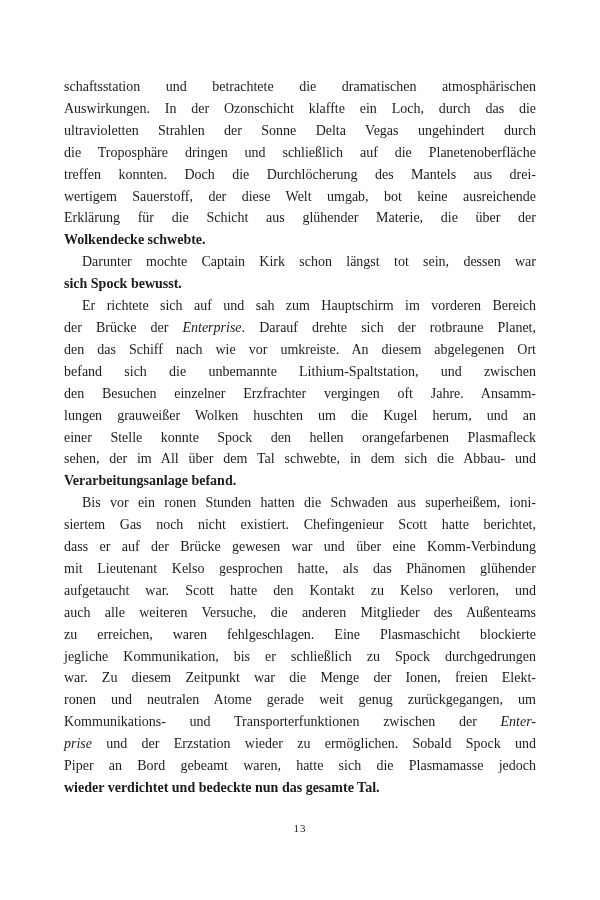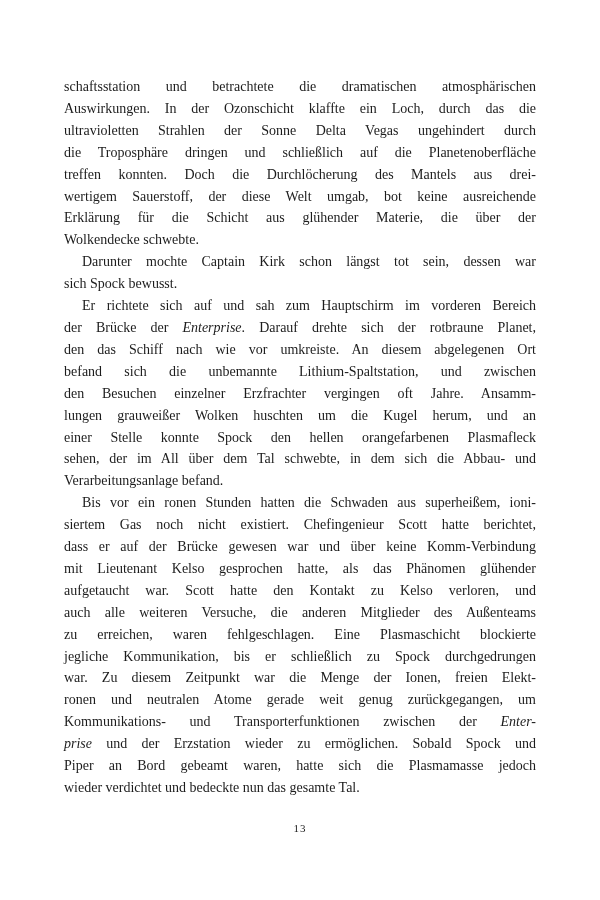--- a/index.html
+++ b/index.html
@@ -26,20 +26,21 @@
     text-rendering: optimizeLegibility;
   }
   .para { margin: 0; padding: 0; }
   .line {
     text-align: justify;
     text-align-last: justify;
     white-space: normal;
   }
   .line.last {
     text-align-last: left;
+    font-weight: bold;
   }
   .line.indent {
     text-indent: 18px;
   }
   .line em {
     font-style: italic;
   }
   .folio {
     position: absolute;
     left: 0;
@@ -78,21 +79,21 @@
         <div class="line"><span>befand sich die unbemannte Lithium-Spaltstation, und zwischen</span></div>
         <div class="line"><span>den Besuchen einzelner Erzfrachter vergingen oft Jahre. Ansamm-</span></div>
         <div class="line"><span>lungen grauweißer Wolken huschten um die Kugel herum, und an</span></div>
         <div class="line"><span>einer Stelle konnte Spock den hellen orangefarbenen Plasmafleck</span></div>
         <div class="line"><span>sehen, der im All über dem Tal schwebte, in dem sich die Abbau- und</span></div>
         <div class="line last"><span>Verarbeitungsanlage befand.</span></div>
       </div>
       <div class="para">
         <div class="line indent"><span>Bis vor ein ronen Stunden hatten die Schwaden aus superheißem, ioni-</span></div>
         <div class="line"><span>siertem Gas noch nicht existiert. Chefingenieur Scott hatte berichtet,</span></div>
-        <div class="line"><span>dass er auf der Brücke gewesen war und über keine Komm-Verbindung</span></div>
+        <div class="line"><span>dass er auf der Brücke gewesen war und über eine Komm-Verbindung</span></div>
         <div class="line"><span>mit Lieutenant Kelso gesprochen hatte, als das Phänomen glühender</span></div>
         <div class="line"><span>aufgetaucht war. Scott hatte den Kontakt zu Kelso verloren, und</span></div>
         <div class="line"><span>auch alle weiteren Versuche, die anderen Mitglieder des Außenteams</span></div>
         <div class="line"><span>zu erreichen, waren fehlgeschlagen. Eine Plasmaschicht blockierte</span></div>
         <div class="line"><span>jegliche Kommunikation, bis er schließlich zu Spock durchgedrungen</span></div>
         <div class="line"><span>war. Zu diesem Zeitpunkt war die Menge der Ionen, freien Elekt-</span></div>
         <div class="line"><span>ronen und neutralen Atome gerade weit genug zurückgegangen, um</span></div>
         <div class="line"><span>Kommunikations- und Transporterfunktionen zwischen der </span><em>Enter-</em></div>
         <div class="line"><em>prise</em><span> und der Erzstation wieder zu ermöglichen. Sobald Spock und</span></div>
         <div class="line"><span>Piper an Bord gebeamt waren, hatte sich die Plasmamasse jedoch</span></div>

